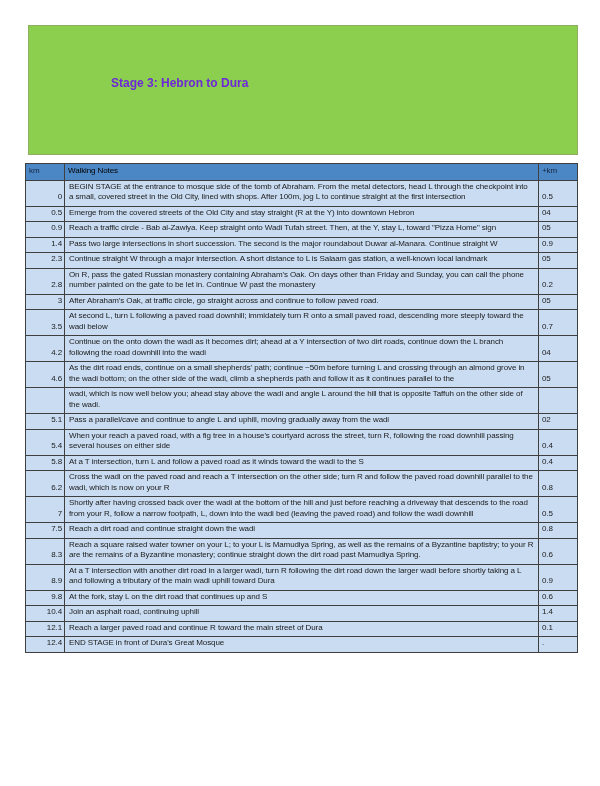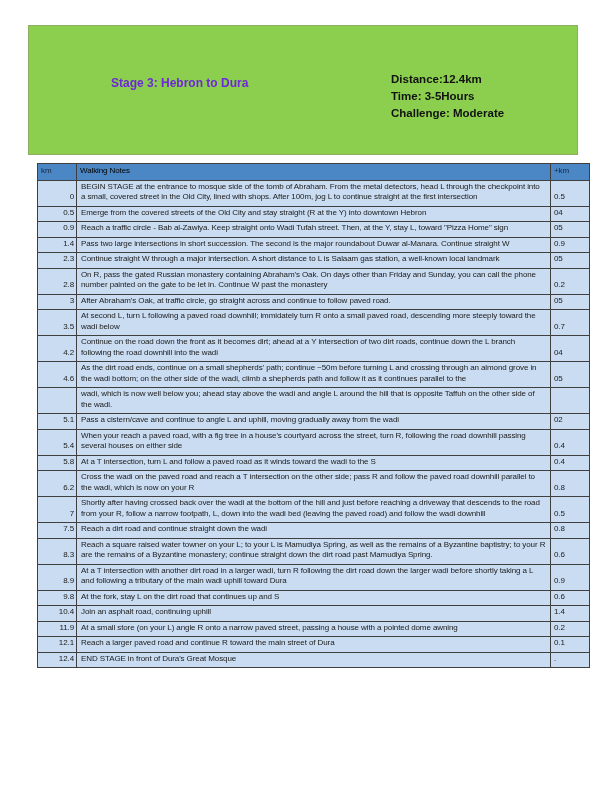--- a/index.html
+++ b/index.html
@@ -14,21 +14,21 @@
   }
   .banner-title{
     position:absolute;left:82px;top:50px;
     font-size:12px;font-weight:bold;color:#6d28d9;white-space:nowrap;
   }
   .banner-meta{
     position:absolute;left:362px;top:45px;
     font-size:11.5px;font-weight:bold;color:#121212;line-height:17px;
   }
   table.walk-table{
-    position:absolute;left:37px;top:163px;width:553px;
+    position:absolute;left:25px;top:163px;width:553px;
     border-collapse:collapse;table-layout:fixed;
   }
   .walk-table th,.walk-table td{
     border:1px solid #3f3f3f;
     font-size:8px;letter-spacing:-0.1px;line-height:10.5px;color:#1b1b1b;
     overflow:hidden;
   }
   .walk-table th{
     background:var(--header-blue,#4c87c5);
     text-align:left;font-weight:normal;color:#17263f;
@@ -40,25 +40,20 @@
   .col-plus{width:32px;}
   .cell-km{text-align:right;vertical-align:bottom;padding:1px 2px 3px 1px;}
   .cell-notes{text-align:left;vertical-align:top;padding:1px 4px 3px 4px;}
   .cell-plus{text-align:left;vertical-align:bottom;padding:1px 2px 3px 3px;}
 </style>
 </head>
 <body>
 
 <div class="banner">
   <div class="banner-title">Stage 3: Hebron to Dura</div>
-  <div class="banner-meta">
-    <div>Distance:12.4km</div>
-    <div>Time: 3-5Hours</div>
-    <div>Challenge: Moderate</div>
-  </div>
 </div>
 
 <table class="walk-table">
   <thead>
     <tr>
       <th class="col-km">km</th>
       <th class="col-notes">Walking Notes</th>
       <th class="col-plus">+km</th>
     </tr>
   </thead>
@@ -98,51 +93,51 @@
         <td class="cell-notes">After Abraham's Oak, at traffic circle, go straight across and continue to follow paved road.</td>
         <td class="cell-plus">05</td>
       </tr>
       <tr>
         <td class="cell-km">3.5</td>
         <td class="cell-notes">At second L, turn L following a paved road downhill; immidately turn R onto a small paved road, descending more steeply toward the wadi below</td>
         <td class="cell-plus">0.7</td>
       </tr>
       <tr>
         <td class="cell-km">4.2</td>
-        <td class="cell-notes">Continue on the road down the front as it becomes dirt; ahead at a Y intersection of two dirt roads, continue down the L branch following the road downhill into the wadi</td>
+        <td class="cell-notes">Continue on the onto down the wadi as it becomes dirt; ahead at a Y intersection of two dirt roads, continue down the L branch following the road downhill into the wadi</td>
         <td class="cell-plus">04</td>
       </tr>
       <tr>
         <td class="cell-km">4.6</td>
         <td class="cell-notes">As the dirt road ends, continue on a small shepherds' path; continue ~50m before turning L and crossing through an almond grove in the wadi bottom; on the other side of the wadi, climb a shepherds path and follow it as it continues parallel to the</td>
         <td class="cell-plus">05</td>
       </tr>
       <tr>
         <td class="cell-km"></td>
         <td class="cell-notes">wadi, which is now well below you; ahead stay above the wadi and angle L around the hill that is opposite Taffuh on the other side of the wadi.</td>
         <td class="cell-plus"></td>
       </tr>
       <tr>
         <td class="cell-km">5.1</td>
-        <td class="cell-notes">Pass a cistern/cave and continue to angle L and uphill, moving gradually away from the wadi</td>
+        <td class="cell-notes">Pass a parallel/cave and continue to angle L and uphill, moving gradually away from the wadi</td>
         <td class="cell-plus">02</td>
       </tr>
       <tr>
         <td class="cell-km">5.4</td>
         <td class="cell-notes">When your reach a paved road, with a fig tree in a house's courtyard across the street, turn R, following the road downhill passing several houses on either side</td>
         <td class="cell-plus">0.4</td>
       </tr>
       <tr>
         <td class="cell-km">5.8</td>
         <td class="cell-notes">At a T intersection, turn L and follow a paved road as it winds toward the wadi to the S</td>
         <td class="cell-plus">0.4</td>
       </tr>
       <tr>
         <td class="cell-km">6.2</td>
-        <td class="cell-notes">Cross the wadi on the paved road and reach a T intersection on the other side; pass R and follow the paved road downhill parallel to the wadi, which is now on your R</td>
+        <td class="cell-notes">Cross the wadi on the paved road and reach a T intersection on the other side; turn R and follow the paved road downhill parallel to the wadi, which is now on your R</td>
         <td class="cell-plus">0.8</td>
       </tr>
       <tr>
         <td class="cell-km">7</td>
         <td class="cell-notes">Shortly after having crossed back over the wadi at the bottom of the hill and just before reaching a driveway that descends to the road from your R, follow a narrow footpath, L, down into the wadi bed (leaving the paved road) and follow the wadi downhill</td>
         <td class="cell-plus">0.5</td>
       </tr>
       <tr>
         <td class="cell-km">7.5</td>
         <td class="cell-notes">Reach a dirt road and continue straight down the wadi</td>
@@ -162,25 +157,20 @@
         <td class="cell-km">9.8</td>
         <td class="cell-notes">At the fork, stay L on the dirt road that continues up and S</td>
         <td class="cell-plus">0.6</td>
       </tr>
       <tr>
         <td class="cell-km">10.4</td>
         <td class="cell-notes">Join an asphalt road, continuing uphill</td>
         <td class="cell-plus">1.4</td>
       </tr>
       <tr>
-        <td class="cell-km">11.9</td>
-        <td class="cell-notes">At a small store (on your L) angle R onto a narrow paved street, passing a house with a pointed dome awning</td>
-        <td class="cell-plus">0.2</td>
-      </tr>
-      <tr>
         <td class="cell-km">12.1</td>
         <td class="cell-notes">Reach a larger paved road and continue R toward the main street of Dura</td>
         <td class="cell-plus">0.1</td>
       </tr>
       <tr>
         <td class="cell-km">12.4</td>
         <td class="cell-notes">END STAGE in front of Dura's Great Mosque</td>
         <td class="cell-plus">.</td>
       </tr>
     </tbody>

